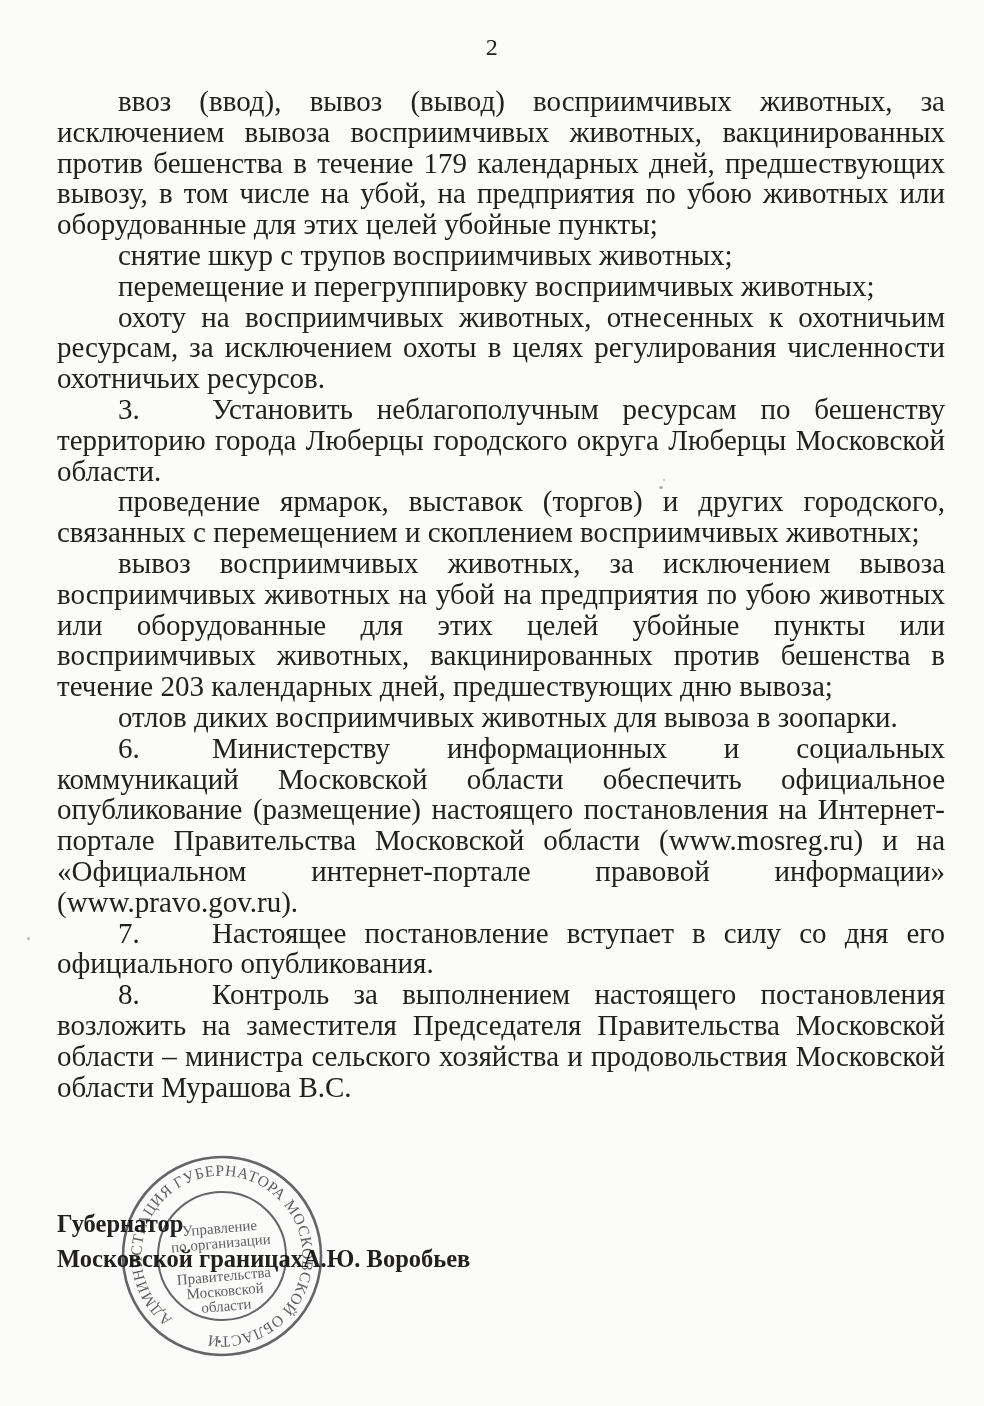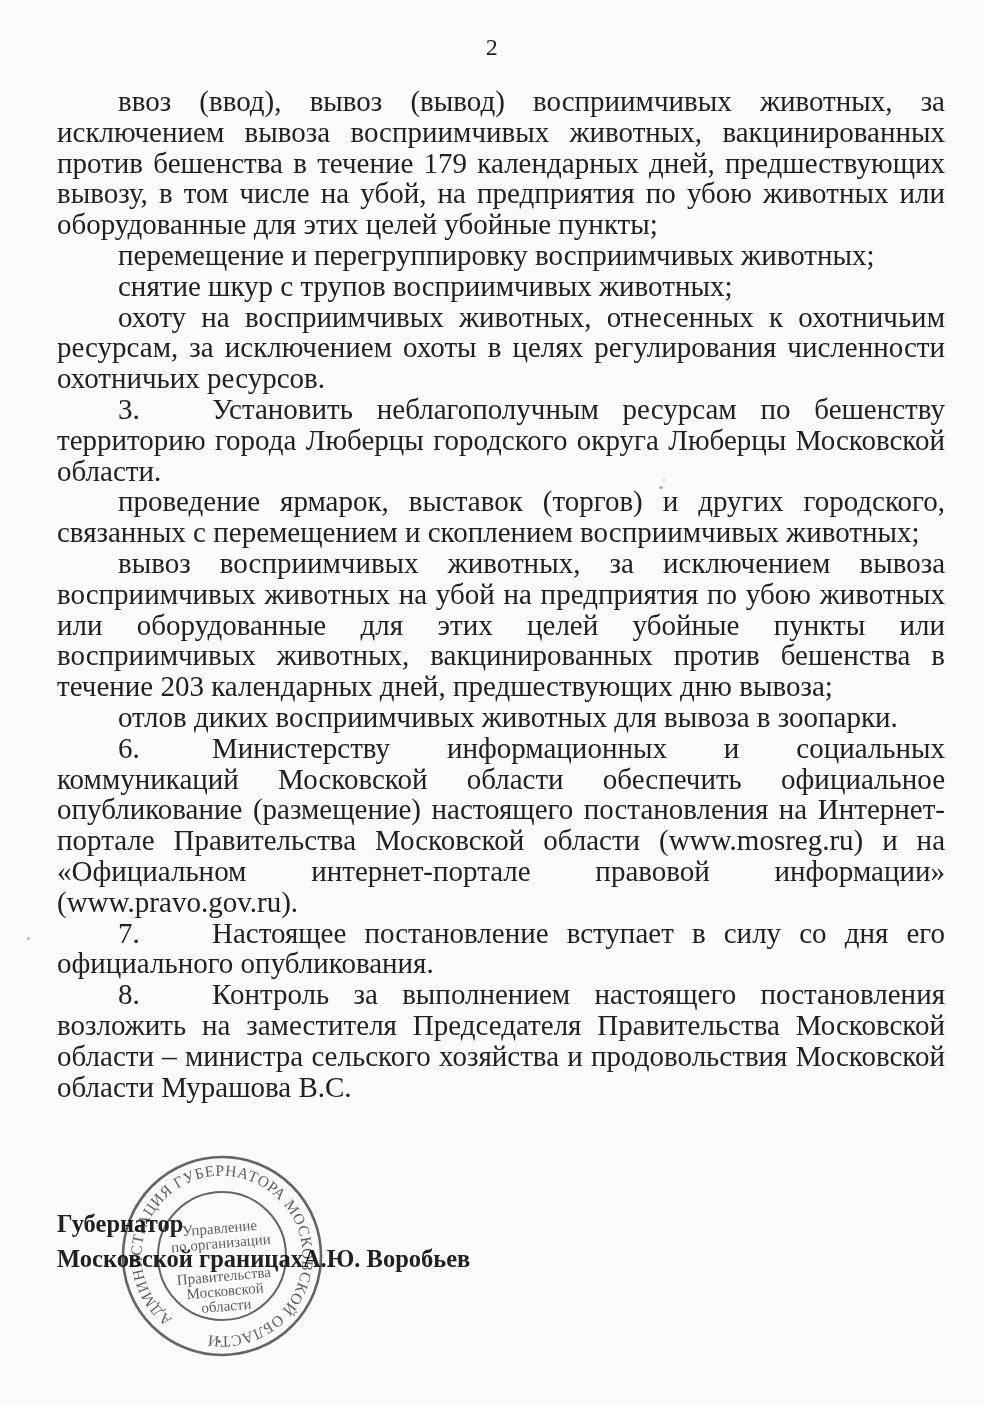--- a/index.html
+++ b/index.html
@@ -85,22 +85,22 @@
 </style>
 </head>
 <body>
 
 <div class="page">
 
   <div class="pageno">2</div>
 
   <div class="doc-body">
     <p class="para"><span>ввоз (ввод), вывоз (вывод) восприимчивых животных, за исключением вывоза восприимчивых животных, вакцинированных против бешенства в течение 179 календарных дней, предшествующих вывозу, в том числе на убой, на предприятия по убою животных или оборудованные для этих целей убойные пункты;</span></p>
+    <p class="para"><span>снятие шкур с трупов восприимчивых животных;</span></p>
     <p class="para"><span>перемещение и перегруппировку восприимчивых животных;</span></p>
-    <p class="para"><span>снятие шкур с трупов восприимчивых животных;</span></p>
     <p class="para"><span>охоту на восприимчивых животных, отнесенных к охотничьим ресурсам, за исключением охоты в целях регулирования численности охотничьих ресурсов.</span></p>
     <p class="para"><span class="pnum">3.</span><span>Установить неблагополучным ресурсам по бешенству территорию города Люберцы городского округа Люберцы Московской области.</span></p>
     <p class="para"><span>проведение ярмарок, выставок (торгов) и других городского, связанных с перемещением и скоплением восприимчивых животных;</span></p>
     <p class="para"><span>вывоз восприимчивых животных, за исключением вывоза восприимчивых животных на убой на предприятия по убою животных или оборудованные для этих целей убойные пункты или восприимчивых животных, вакцинированных против бешенства в течение 203 календарных дней, предшествующих дню вывоза;</span></p>
     <p class="para"><span>отлов диких восприимчивых животных для вывоза в зоопарки.</span></p>
     <p class="para"><span class="pnum">6.</span><span>Министерству информационных и социальных коммуникаций Московской области обеспечить официальное опубликование (размещение) настоящего постановления на Интернет-портале Правительства Московской области (www.mosreg.ru) и на «Официальном интернет-портале правовой информации» (www.pravo.gov.ru).</span></p>
     <p class="para"><span class="pnum">7.</span><span>Настоящее постановление вступает в силу со дня его официального опубликования.</span></p>
     <p class="para"><span class="pnum">8.</span><span>Контроль за выполнением настоящего постановления возложить на заместителя Председателя Правительства Московской области – министра сельского хозяйства и продовольствия Московской области Мурашова В.С.</span></p>
   </div>
 

